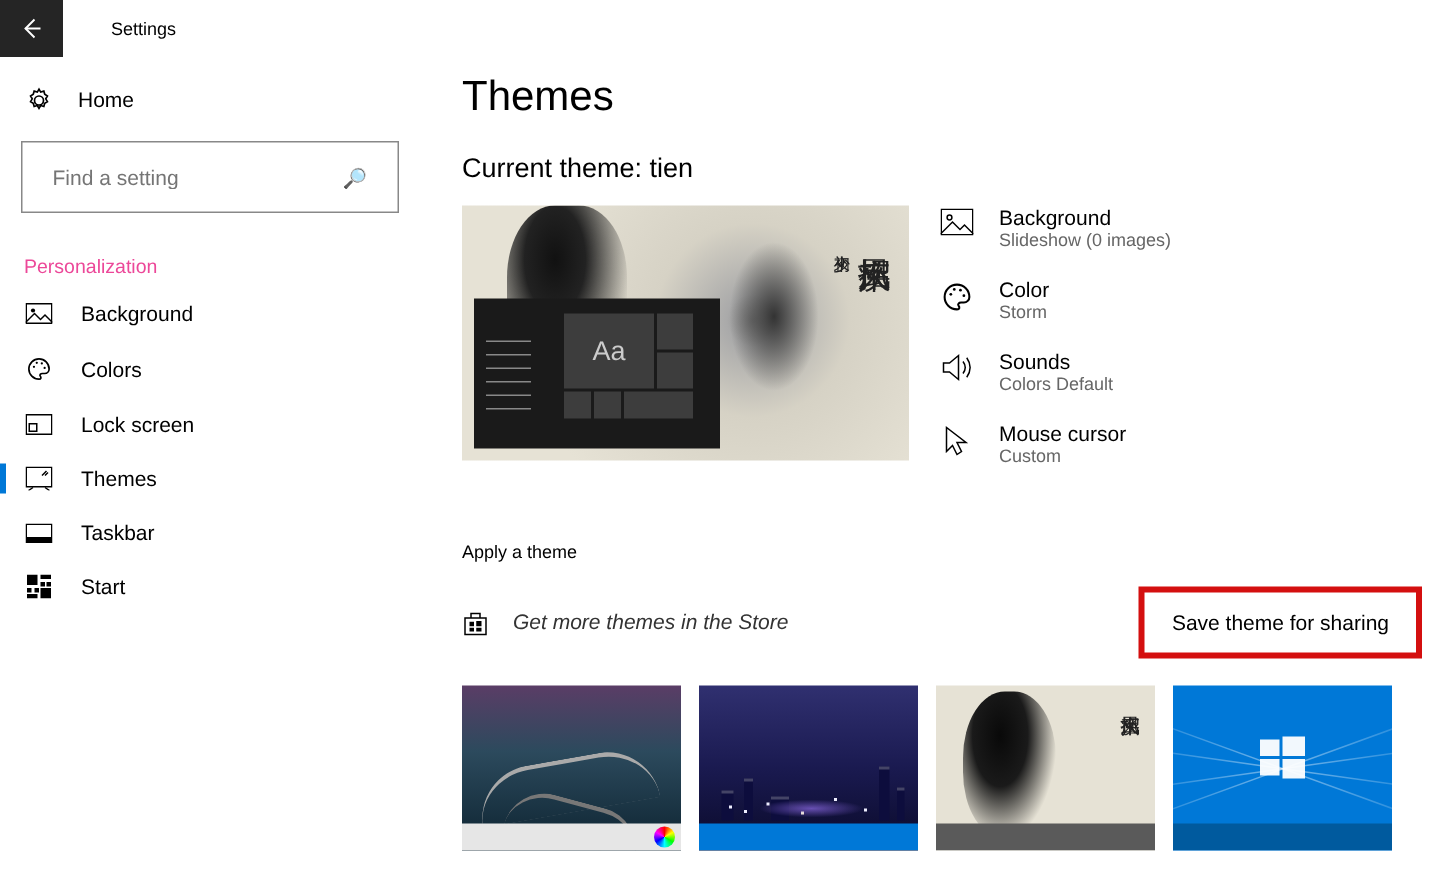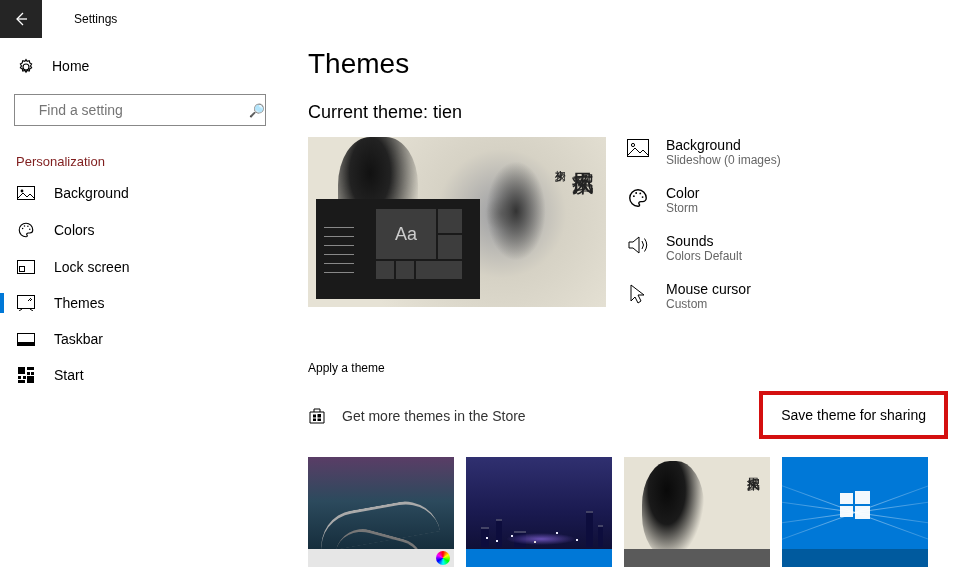--- a/index.html
+++ b/index.html
@@ -15,24 +15,24 @@
   }
   
   .titlebar { display: flex; align-items: center; height: 38px; }
   .back-btn { width: 42px; height: 38px; background:#252525; display:flex; align-items:center; justify-content:center; color:#fff; }
   .title-text { margin-left: 32px; font-size: 12px; color:#000; }
 
   
   .sidebar { position:absolute; left:0; top:38px; width:280px; padding: 12px 0 0 0; }
   .side-home { display:flex; align-items:flex-start; padding: 8px 16px; gap:16px; }
   .side-home span.label { font-size:14px; }
-  .searchbox { margin: 10px 14px 0 14px; border:1px solid #888; height:32px; display:flex; align-items:center; padding:0 0; justify-content:flex-end; }
+  .searchbox { margin: 10px 14px 0 14px; border:1px solid #888; height:48px; display:flex; align-items:center; padding:0 20px; justify-content:space-between; }
   .searchbox input { border:none; outline:none; width: 210px; font-size:14px; color:#666; background:transparent; }
   .search-icon { font-size:13px; transform: scaleX(-1); color:#444; }
-  .section-label { margin: 28px 16px 6px 16px; font-size:13px; color:#7f1d1d; }
+  .section-label { margin: 28px 16px 6px 16px; font-size:13px; color:#ec4899; }
   .nav-item { display:flex; align-items:center; gap:18px; padding:10px 16px; font-size:14px; cursor:pointer; position:relative; }
   .nav-item.active::before { content:""; position:absolute; left:0; top:8px; bottom:8px; width:4px; background:#0078d7; }
   .icon-slot { width:20px; display:inline-flex; justify-content:center; color:#000; }
 
   
   .main { position:absolute; left:308px; top:38px; right:0; }
   .page-title { font-size:28px; font-weight:300; margin: 10px 0 22px 0; }
   .sub-title { font-size:18px; font-weight:400; margin-bottom:14px; }
   .current-row { display:flex; gap:18px; }
   .preview {
@@ -50,21 +50,21 @@
   .tile-grid { position:absolute; left:60px; top:10px; }
   .tile { background:#3d3d3d; position:absolute; display:flex; align-items:center; justify-content:center; color:#ccc; font-size:18px; }
   .settings-list { display:flex; flex-direction:column; }
   .setting-item { display:flex; gap:14px; margin-bottom:18px; }
   .setting-item .ic { width:28px; display:flex; align-items:flex-start; justify-content:center; padding-top:2px; }
   .setting-item .txt .hdr { font-size:14px; }
   .setting-item .txt .sub { font-size:12px; color:#666; }
 
   .apply-title { font-size:12px; font-weight:400; margin:32px 0 16px 0; }
   .apply-row { display:flex; align-items:center; justify-content:space-between; width:640px; }
-  .store-link { display:flex; align-items:flex-end; gap:16px; font-size:14px; color:#333; }
+  .store-link { display:flex; align-items:flex-start; gap:16px; font-size:14px; color:#333;font-style:italic; }
   .save-btn { border:4px solid #d40f0f; padding:12px 18px; font-size:14px; background:#fff; }
 
   .themes-row { display:flex; gap:12px; margin-top:18px; }
   .theme-thumb { width:146px; height:110px; position:relative; overflow:hidden; }
   .thumb-bar { position:absolute; left:0; right:0; bottom:0; height:18px; }
   .t1 { background: linear-gradient(to bottom, #5a3d66 0%, #2c4a5d 40%, #0d2330 100%); }
   .t1 .road { position:absolute; left:10px; bottom:25px; width:120px; height:36px; border-top:3px solid #aaa; border-radius:60px 60px 0 0; transform:rotate(-10deg); }
   .t1 .road2 { position:absolute; left:30px; bottom:5px; width:90px; height:28px; border-top:3px solid #777; border-radius:50px 50px 0 0; transform:rotate(15deg); }
   .color-wheel-icon { position:absolute; right:4px; bottom:2px; width:14px; height:14px; border-radius:50%; background: conic-gradient(red,yellow,lime,cyan,blue,magenta,red); }
   .t2 { background: linear-gradient(to top, #0a0a2a 0%, #1a1a50 50%, #303070 100%); }

